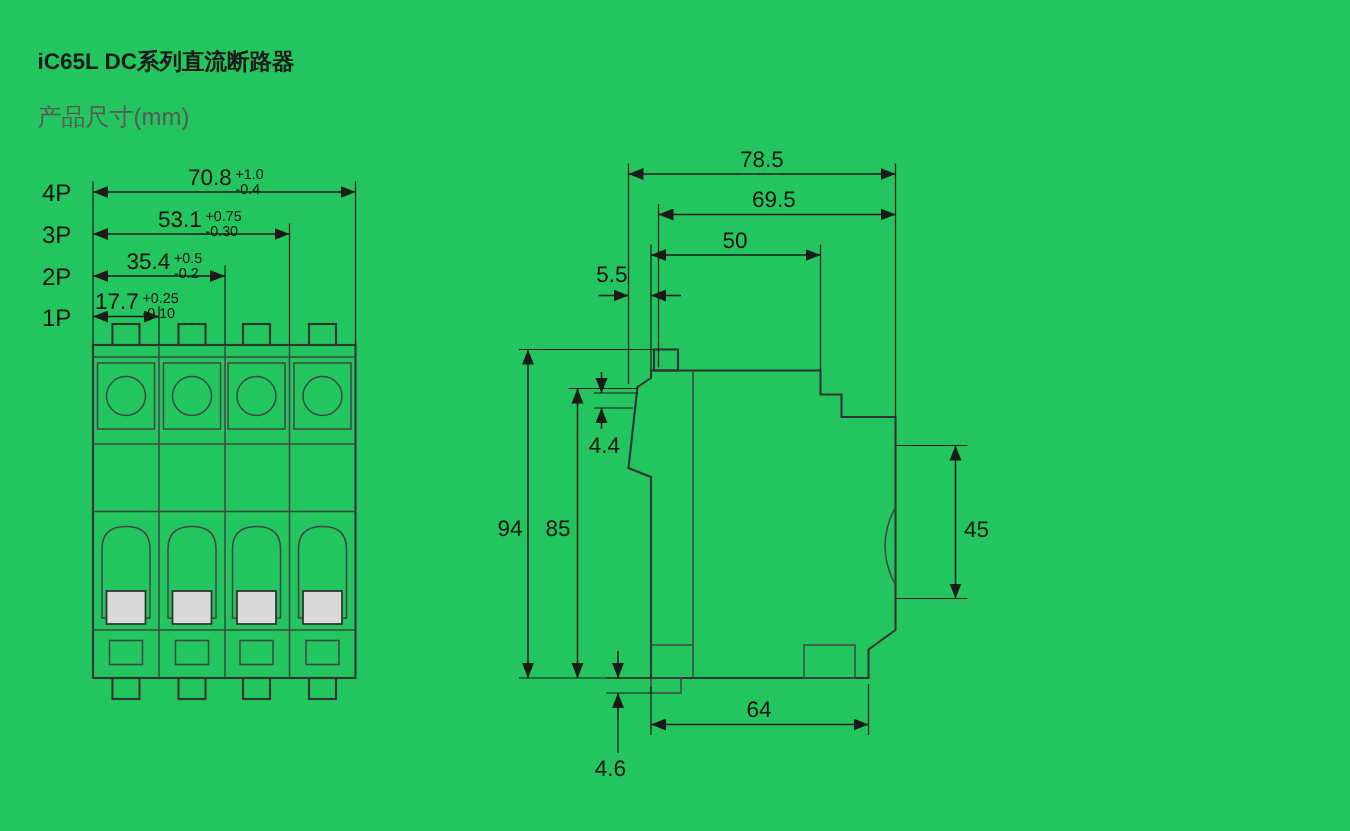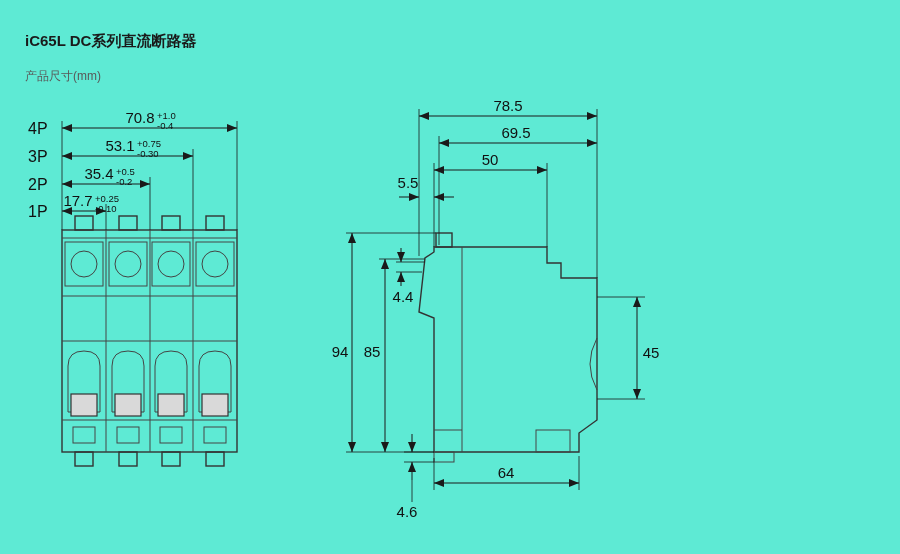--- a/index.html
+++ b/index.html
@@ -1,19 +1,19 @@
 <!DOCTYPE html>
 <html><head>
 <meta charset="utf-8">
 <style>
   html,body{margin:0;padding:0;background:#fff;}
-  .canvas{position:relative;width:900px;height:554px;background:#5eead4;overflow:hidden;
+  .canvas{position:relative;width:900px;height:554px;background:#22c55e;overflow:hidden;
           font-family:"Liberation Sans",sans-serif;}
   .title{position:absolute;left:25px;top:32px;font-size:15px;font-weight:bold;color:#1a1a1a;}
-  .subtitle{position:absolute;left:25px;top:68px;font-size:12px;color:#595959;}
+  .subtitle{position:absolute;left:25px;top:68px;font-size:16px;color:#595959;}
   svg{position:absolute;left:0;top:0;}
   svg text{font-family:"Liberation Sans",sans-serif;fill:#111;}
   .dim-text{font-size:15px;}
   .tol-text{font-size:9.5px;}
   .pole-text{font-size:16px;}
   .obj{stroke:#333;stroke-width:1.4;fill:none;}
   .obj-fill{stroke:#333;stroke-width:1.2;fill:#d9d9d9;}
   .obj-thin{stroke:#444;stroke-width:1;fill:none;}
   .dim{stroke:#1a1a1a;stroke-width:1;fill:none;}
   .ext{stroke:#1a1a1a;stroke-width:0.8;fill:none;}

